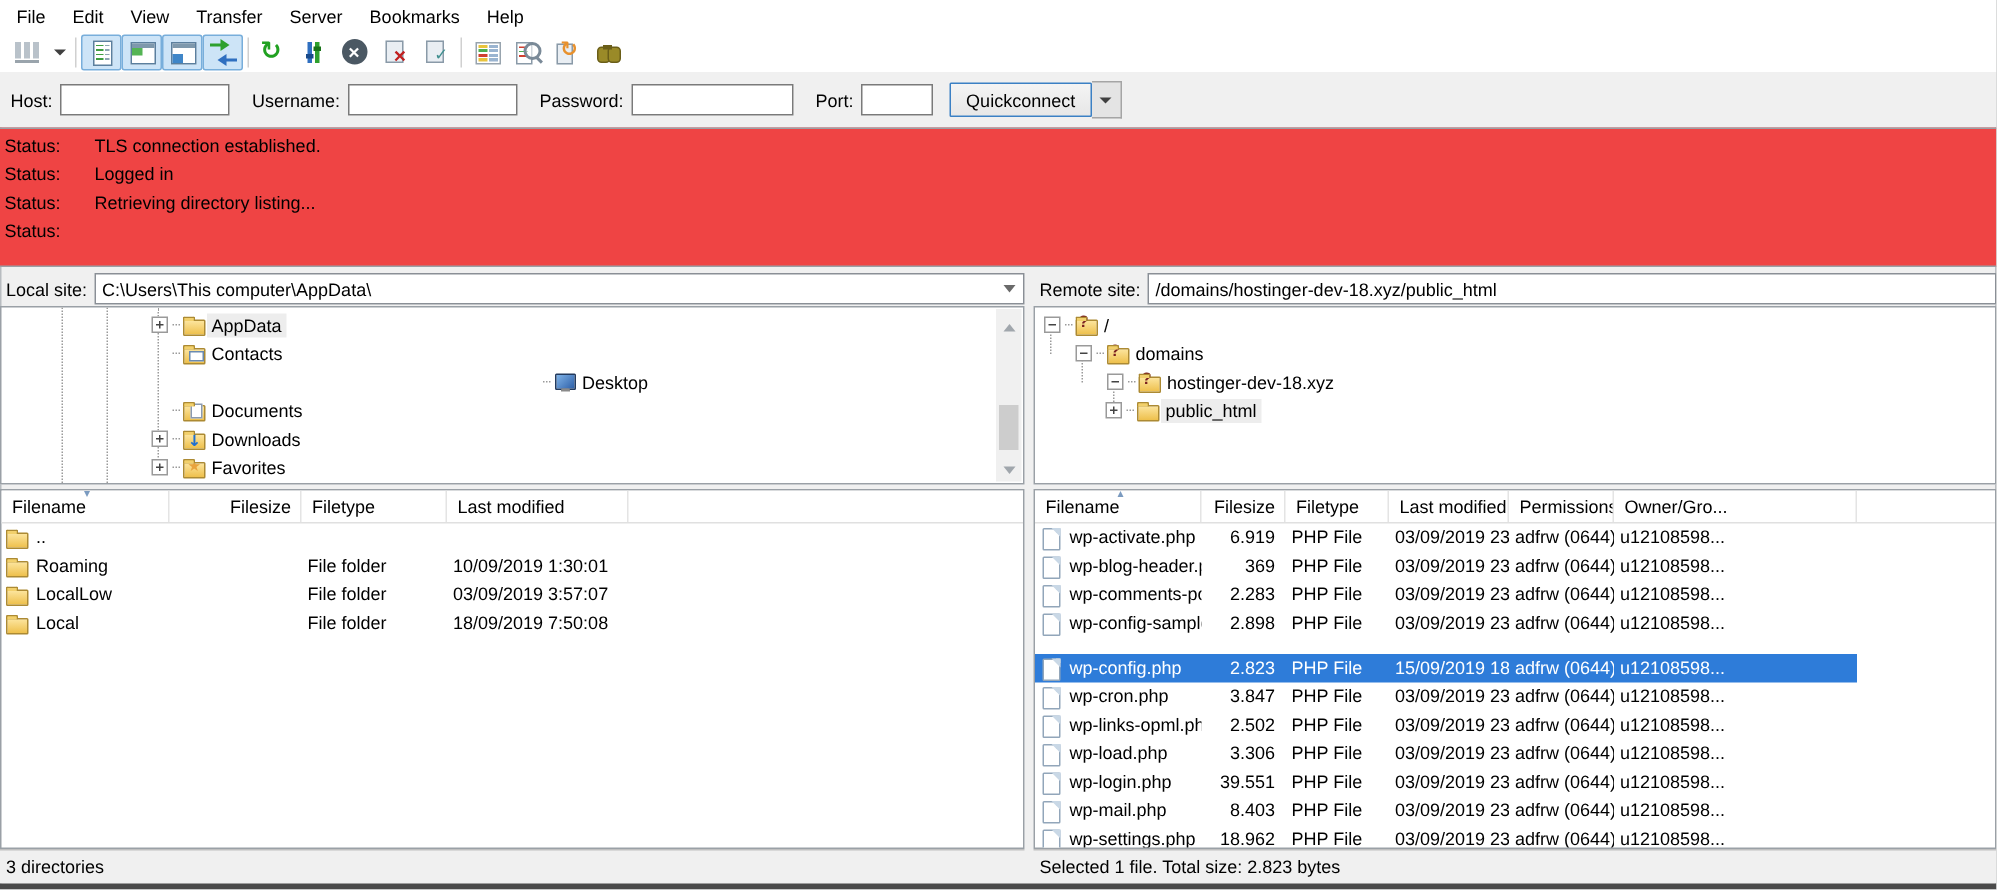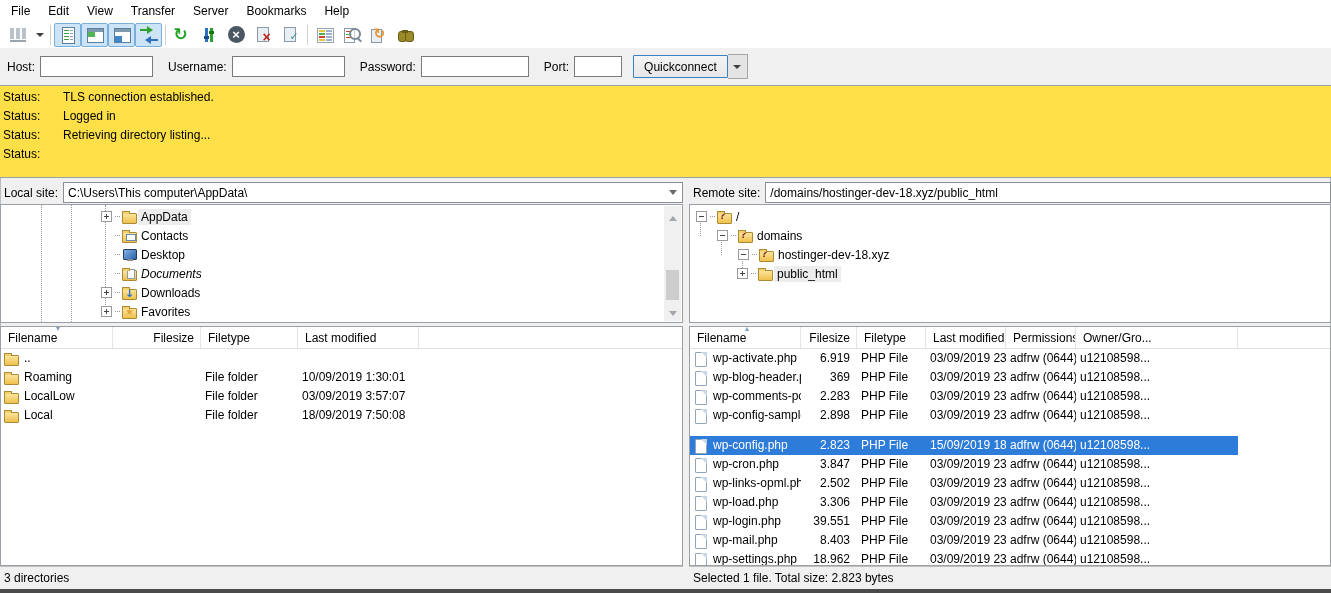--- a/index.html
+++ b/index.html
@@ -92,21 +92,21 @@
   .qc-label{margin-right:5px;}
   .qc-input{height:19px;border:1px solid #7a7a7a;background:#fff;margin-right:15px;
     font:12px "Liberation Sans",sans-serif;padding:0 3px;}
   #host-input{width:105px;} #user-input{width:105px;} #pass-input{width:100px;} #port-input{width:40px;margin-right:11px;}
   #qc-btn{height:23px;padding:0 10px;background:linear-gradient(#f4f4f4,#e7e7e7);
     border:1px solid #3b80c4;border-radius:1px;font:12px "Liberation Sans",sans-serif;}
   #qc-drop{height:23px;width:19px;background:#e4e4e4;border:1px solid #a5a5a5;border-left:none;
     display:flex;align-items:center;justify-content:center;}
   #qc-drop .tri{border:4px solid transparent;border-top:4px solid #404040;margin-top:4px;}
   
-  #log{position:absolute;top:85px;left:0;right:0;height:93px;background:#fde047;
+  #log{position:absolute;top:85px;left:0;right:0;height:93px;background:#ef4444;
     border-top:1px solid #9aa0a6;border-bottom:1px solid #9aa0a6;box-sizing:border-box;padding-top:2px;overflow:hidden;}
   .log-row{display:flex;height:19px;line-height:19px;}
   .log-type{width:60px;padding-left:3px;flex:none;}
   
   .panel{position:absolute;top:181px;bottom:27px;}
   #local-panel{left:0;width:683px;} #remote-panel{left:689px;width:642px;}
   .site-row{height:23px;display:flex;align-items:center;}
   .site-label{padding:0 5px 0 4px;flex:none;}
   .combo{flex:1;height:19px;background:#fff;border:1px solid #8a8f96;display:flex;
     align-items:center;padding-left:4px;position:relative;white-space:nowrap;overflow:hidden;}
@@ -349,29 +349,29 @@
           <span class="tlabel">AppData</span>
         </div>
         <div class="trow" data-icon="contacts" style="padding-left: 100px;">
           <span class="exp" data-exp="none"></span>
           <span class="tconn"></span>
           <span class="ficon folder">
             <i class="ovl"></i>
           </span>
           <span class="tlabel">Contacts</span>
         </div>
-        <div class="trow" data-icon="desktop" style="padding-left: 100px;">
+        <div class="trow" data-icon="desktop" style="padding-left: 100px; justify-content: center;">
           <span class="exp" data-exp="none"></span>
           <span class="tconn"></span>
           <span class="ficon folder">
             <i class="ovl"></i>
           </span>
           <span class="tlabel">Desktop</span>
         </div>
-        <div class="trow" data-icon="documents" style="padding-left: 100px; font-style: italic;">
+        <div class="trow" data-icon="documents" style="padding-left: 100px;">
           <span class="exp" data-exp="none"></span>
           <span class="tconn"></span>
           <span class="ficon folder">
             <i class="ovl"></i>
           </span>
           <span class="tlabel">Documents</span>
         </div>
         <div class="trow" data-icon="downloads" style="padding-left: 100px;">
           <span class="exp" data-exp="plus"></span>
           <span class="tconn"></span>

